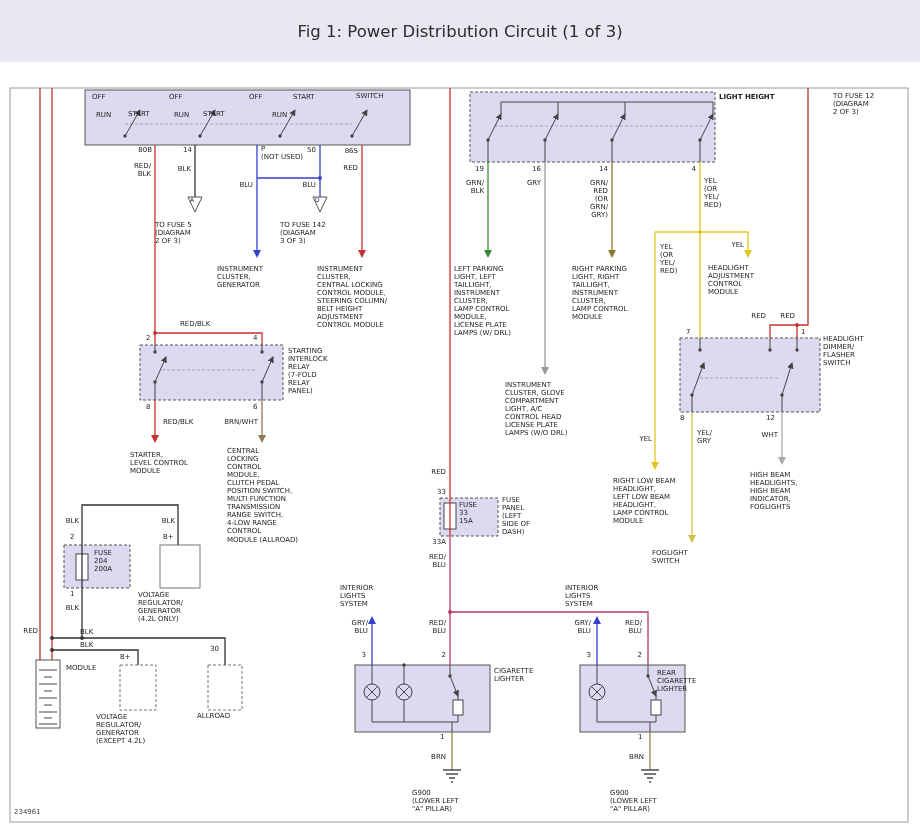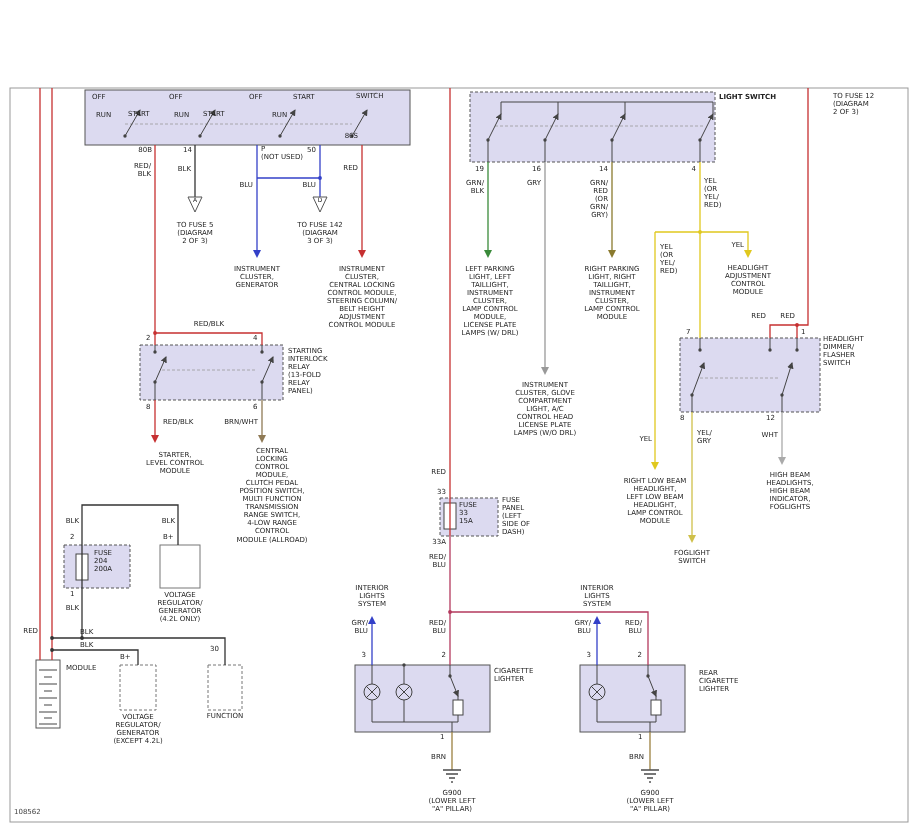--- a/index.html
+++ b/index.html
@@ -3,21 +3,21 @@
 <meta charset="utf-8">
 <style>
   html,body{margin:0;padding:0;background:#fff;}
   .stage{position:relative;width:920px;height:830px;background:#fff;overflow:hidden;
          font-family:"DejaVu Sans",sans-serif;}
   .hdr{position:absolute;left:0;top:0;width:920px;height:62px;
        background:var(--c-headerbg,#eae7f2);display:flex;align-items:center;justify-content:center;}
   .hdr .title{font-size:16.5px;color:#2b2b2b;}
   svg.diag{position:absolute;left:0;top:0;}
   .lbl{position:absolute;font-size:7px;line-height:1.15;color:#222;white-space:pre-line;}
-  .c{text-align:center}.r{text-align:right}.b{font-weight:bold}.sm{font-size:6px}
+  .c{}.r{text-align:right}.b{font-weight:bold}.sm{font-size:6px}
   .tiny{font-size:7px;color:#444;}
   
   .w{fill:none;stroke-width:1.3;stroke-linecap:butt;}
   .w-red{stroke:var(--c-red,#c63031)} .w-crb{stroke:var(--c-redblu,#b43a5e)}
   .w-blk{stroke:var(--c-black,#333)} .w-blu{stroke:var(--c-blue,#3340c8)}
   .w-grn{stroke:var(--c-green,#3a8a3a)} .w-gry{stroke:var(--c-gray,#999)}
   .w-olv{stroke:var(--c-olive,#8a7a2e)} .w-yel{stroke:var(--c-yellow,#e0c81e)}
   .w-ygr{stroke:var(--c-yelgry,#cfc04a)} .w-brn{stroke:var(--c-brown,#9b8040)}
   .w-bwh{stroke:var(--c-brnwht,#8f7a55)} .w-wht{stroke:#aaa}
   
@@ -36,20 +36,23 @@
   .gnd{stroke:#555;stroke-width:1.6;}
   .bat{stroke:#555;stroke-width:1.1;}
   .frame{fill:#fff;stroke:#999;stroke-width:1;}
   .conn{fill:#fff;stroke:#555;stroke-width:1;}
 </style>
 </head>
 <body>
 
 <div class="stage">
 
+  <div class="hdr">
+    <div class="title">Fig 1: Power Distribution Circuit (1 of 3)</div>
+  </div>
 
   <svg class="diag" width="920" height="830" viewBox="0 0 920 830">
     <defs>
       <marker id="arr" viewBox="0 0 10 10" refX="8.5" refY="5" markerWidth="6.5" markerHeight="6.5" orient="auto">
         <path d="M0,0 L10,5 L0,10 z" fill="#444"></path>
       </marker>
     </defs>
 
     <rect class="frame" x="10" y="88" width="898" height="734"></rect>
 
@@ -306,21 +309,21 @@
   <div class="lbl" style="left:249px;top:93px">OFF</div>
   <div class="lbl" style="left:293px;top:93px">START</div>
   <div class="lbl" style="left:272px;top:111px">RUN</div>
   <div class="lbl" style="left:356px;top:92px">SWITCH</div>
 
   <div class="lbl r" style="left:128px;top:146px;width:24px">80B</div>
   <div class="lbl r" style="left:168px;top:146px;width:24px">14</div>
   <div class="lbl" style="left:261px;top:145px;width:60px">P
 (NOT USED)</div>
   <div class="lbl r" style="left:294px;top:146px;width:22px">50</div>
-  <div class="lbl r" style="left:334px;top:132px;width:24px">86S</div>
+  <div class="lbl r" style="left:334px;top:147px;width:24px">86S</div>
 
   <div class="lbl r" style="left:123px;top:162px;width:28px">RED/
 BLK</div>
   <div class="lbl r" style="left:163px;top:165px;width:28px">BLK</div>
   <div class="lbl r" style="left:225px;top:181px;width:28px">BLU</div>
   <div class="lbl r" style="left:288px;top:181px;width:28px">BLU</div>
   <div class="lbl r" style="left:330px;top:164px;width:28px">RED</div>
   <div class="lbl c" style="left:180px;top:320px;width:58px">RED/BLK</div>
 
   <div class="lbl c sm" style="left:190px;top:197px;width:10px">A</div>
@@ -341,21 +344,21 @@
 STEERING COLUMN/
 BELT HEIGHT
 ADJUSTMENT
 CONTROL MODULE</div>
 
   <div class="lbl" style="left:146px;top:334px">2</div>
   <div class="lbl" style="left:253px;top:334px">4</div>
   <div class="lbl" style="left:288px;top:347px;width:60px">STARTING
 INTERLOCK
 RELAY
-(13-FOLD
+(7-FOLD
 RELAY
 PANEL)</div>
   <div class="lbl" style="left:146px;top:403px">8</div>
   <div class="lbl" style="left:253px;top:403px">6</div>
   <div class="lbl" style="left:163px;top:418px;width:40px">RED/BLK</div>
   <div class="lbl r" style="left:214px;top:418px;width:44px">BRN/WHT</div>
   <div class="lbl c" style="left:130px;top:451px;width:90px">STARTER,
 LEVEL CONTROL
 MODULE</div>
   <div class="lbl c" style="left:227px;top:447px;width:90px">CENTRAL
@@ -387,23 +390,23 @@
 REGULATOR/
 GENERATOR
 (4.2L ONLY)</div>
   <div class="lbl" style="left:66px;top:664px">MODULE</div>
   <div class="lbl" style="left:120px;top:653px">B+</div>
   <div class="lbl c" style="left:96px;top:713px;width:84px">VOLTAGE
 REGULATOR/
 GENERATOR
 (EXCEPT 4.2L)</div>
   <div class="lbl" style="left:210px;top:645px">30</div>
-  <div class="lbl c" style="left:197px;top:712px;width:56px">FUNCTION</div>
-
-  <div class="lbl b" style="left:719px;top:93px;width:60px">LIGHT SWITCH</div>
+  <div class="lbl c" style="left:197px;top:712px;width:56px">ALLROAD</div>
+
+  <div class="lbl b" style="left:719px;top:93px;width:60px">LIGHT HEIGHT</div>
   <div class="lbl r" style="left:470px;top:165px;width:14px">19</div>
   <div class="lbl r" style="left:527px;top:165px;width:14px">16</div>
   <div class="lbl r" style="left:594px;top:165px;width:14px">14</div>
   <div class="lbl r" style="left:682px;top:165px;width:14px">4</div>
   <div class="lbl r" style="left:456px;top:179px;width:28px">GRN/
 BLK</div>
   <div class="lbl r" style="left:513px;top:179px;width:28px">GRY</div>
   <div class="lbl r" style="left:580px;top:179px;width:28px">GRN/
 RED
 (OR
@@ -504,29 +507,29 @@
 BLU</div>
   <div class="lbl r" style="left:434px;top:651px;width:12px">2</div>
   <div class="lbl r" style="left:563px;top:619px;width:28px">GRY/
 BLU</div>
   <div class="lbl r" style="left:579px;top:651px;width:12px">3</div>
   <div class="lbl r" style="left:614px;top:619px;width:28px">RED/
 BLU</div>
   <div class="lbl r" style="left:630px;top:651px;width:12px">2</div>
   <div class="lbl" style="left:494px;top:667px;width:60px">CIGARETTE
 LIGHTER</div>
-  <div class="lbl" style="left:699px;top:669px;width:60px">REAR
+  <div class="lbl" style="left:657px;top:669px;width:60px">REAR
 CIGARETTE
 LIGHTER</div>
   <div class="lbl" style="left:440px;top:733px">1</div>
   <div class="lbl r" style="left:422px;top:753px;width:24px">BRN</div>
   <div class="lbl c" style="left:412px;top:789px;width:80px">G900
 (LOWER LEFT
 "A" PILLAR)</div>
   <div class="lbl" style="left:638px;top:733px">1</div>
   <div class="lbl r" style="left:620px;top:753px;width:24px">BRN</div>
   <div class="lbl c" style="left:610px;top:789px;width:80px">G900
 (LOWER LEFT
 "A" PILLAR)</div>
 
-  <div class="tiny" style="position:absolute;left:14px;top:808px">108562</div>
+  <div class="tiny" style="position:absolute;left:14px;top:808px">234961</div>
 
 </div>
 
 </body></html>

